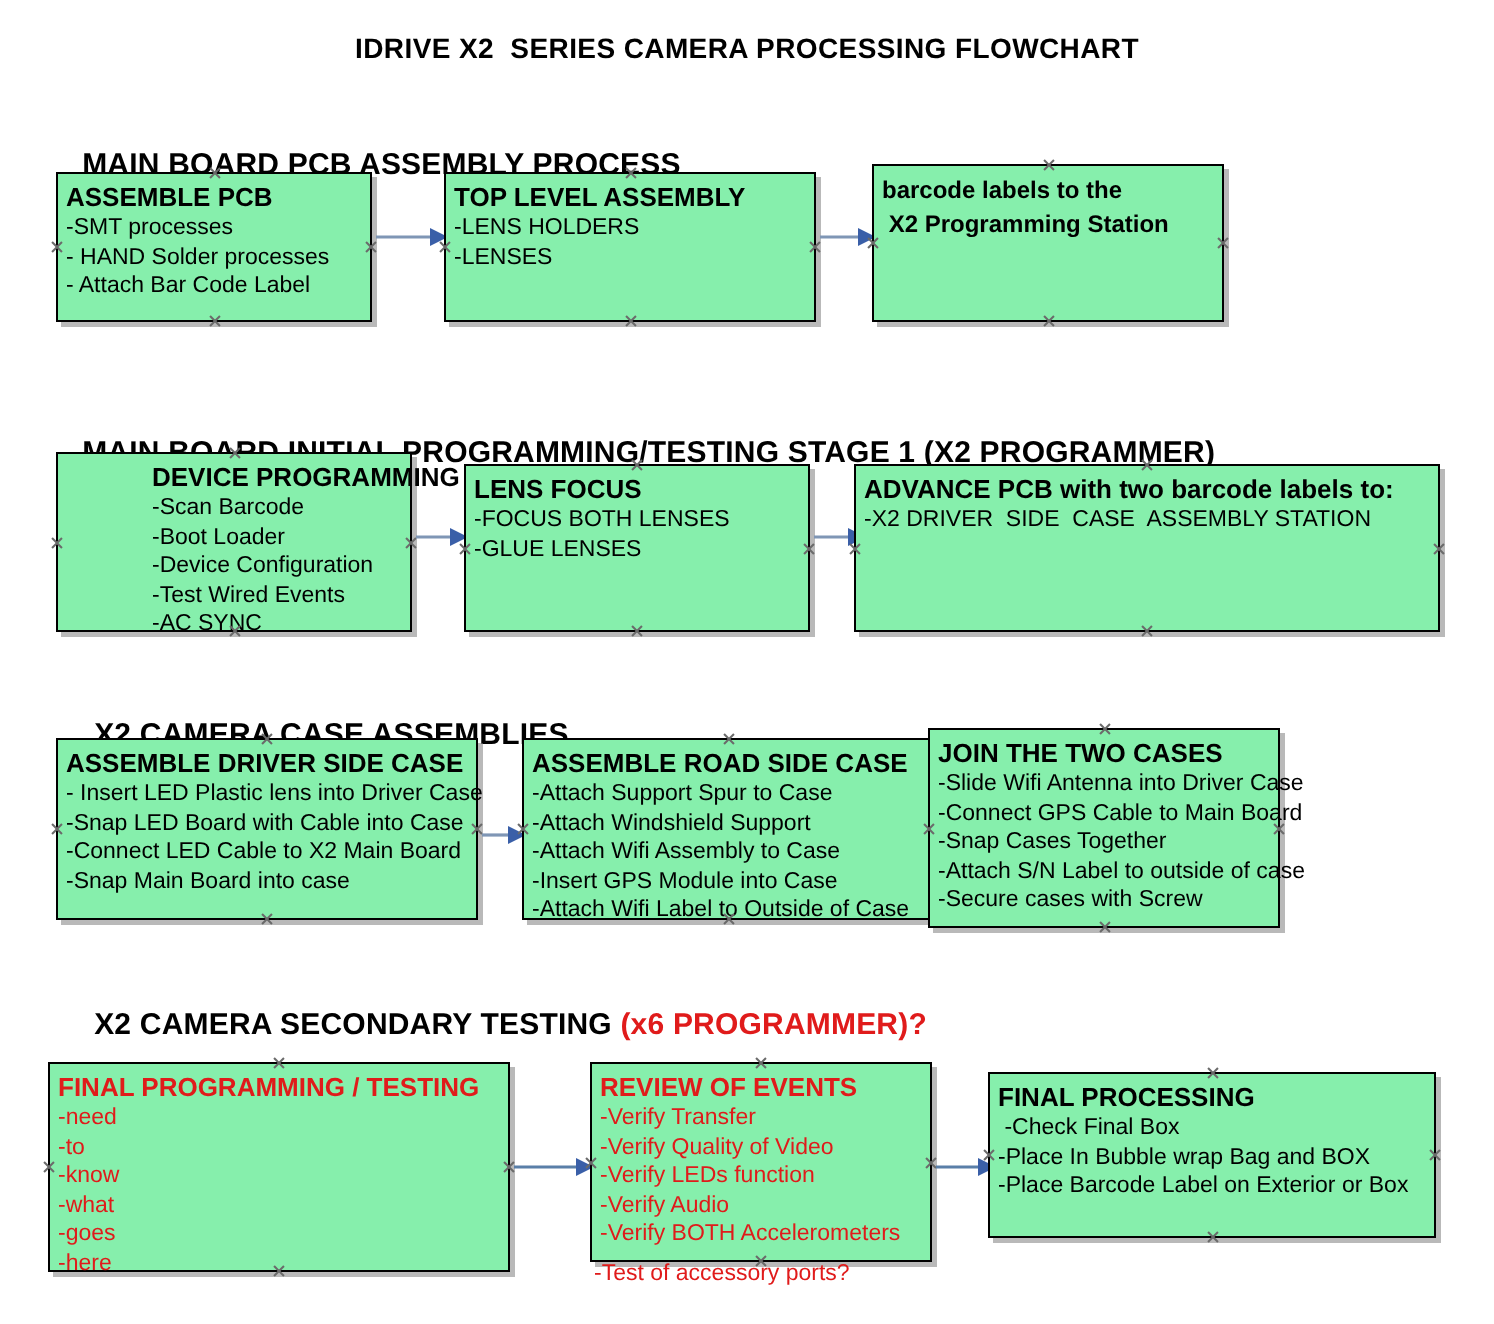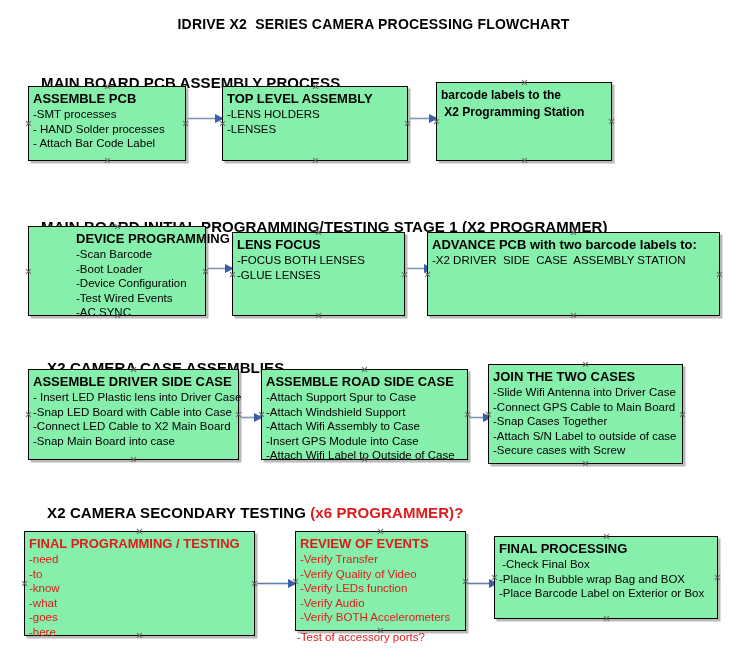--- a/index.html
+++ b/index.html
@@ -261,21 +261,21 @@
     <span class="handle h-rm"></span>
   </div>
 
   <div class="conn" style="left:470px; top:412px; width:22px;">
     <svg width="22" height="11" viewBox="0 0 22 11">
       <line x1="0" y1="5.5" x2="14" y2="5.5" stroke="#7f96b5" stroke-width="1.6"></line>
       <polygon points="13,1 22,5.5 13,10" fill="#3a5fa8"></polygon>
     </svg>
   </div>
 
-  <div class="pbox" style="left:488px; top:364px; width:195px; height:100px;">
+  <div class="pbox" style="left:464px; top:364px; width:176px; height:100px;">
     <div class="btitle">JOIN THE TWO CASES</div>
     <div class="bline">-Slide Wifi Antenna into Driver Case</div>
     <div class="bline">-Connect GPS Cable to Main Board</div>
     <div class="bline">-Snap Cases Together</div>
     <div class="bline">-Attach S/N Label to outside of case</div>
     <div class="bline">-Secure cases with Screw</div>
     <span class="handle h-tc"></span>
     <span class="handle h-bc"></span>
     <span class="handle h-lm"></span>
     <span class="handle h-rm"></span>

